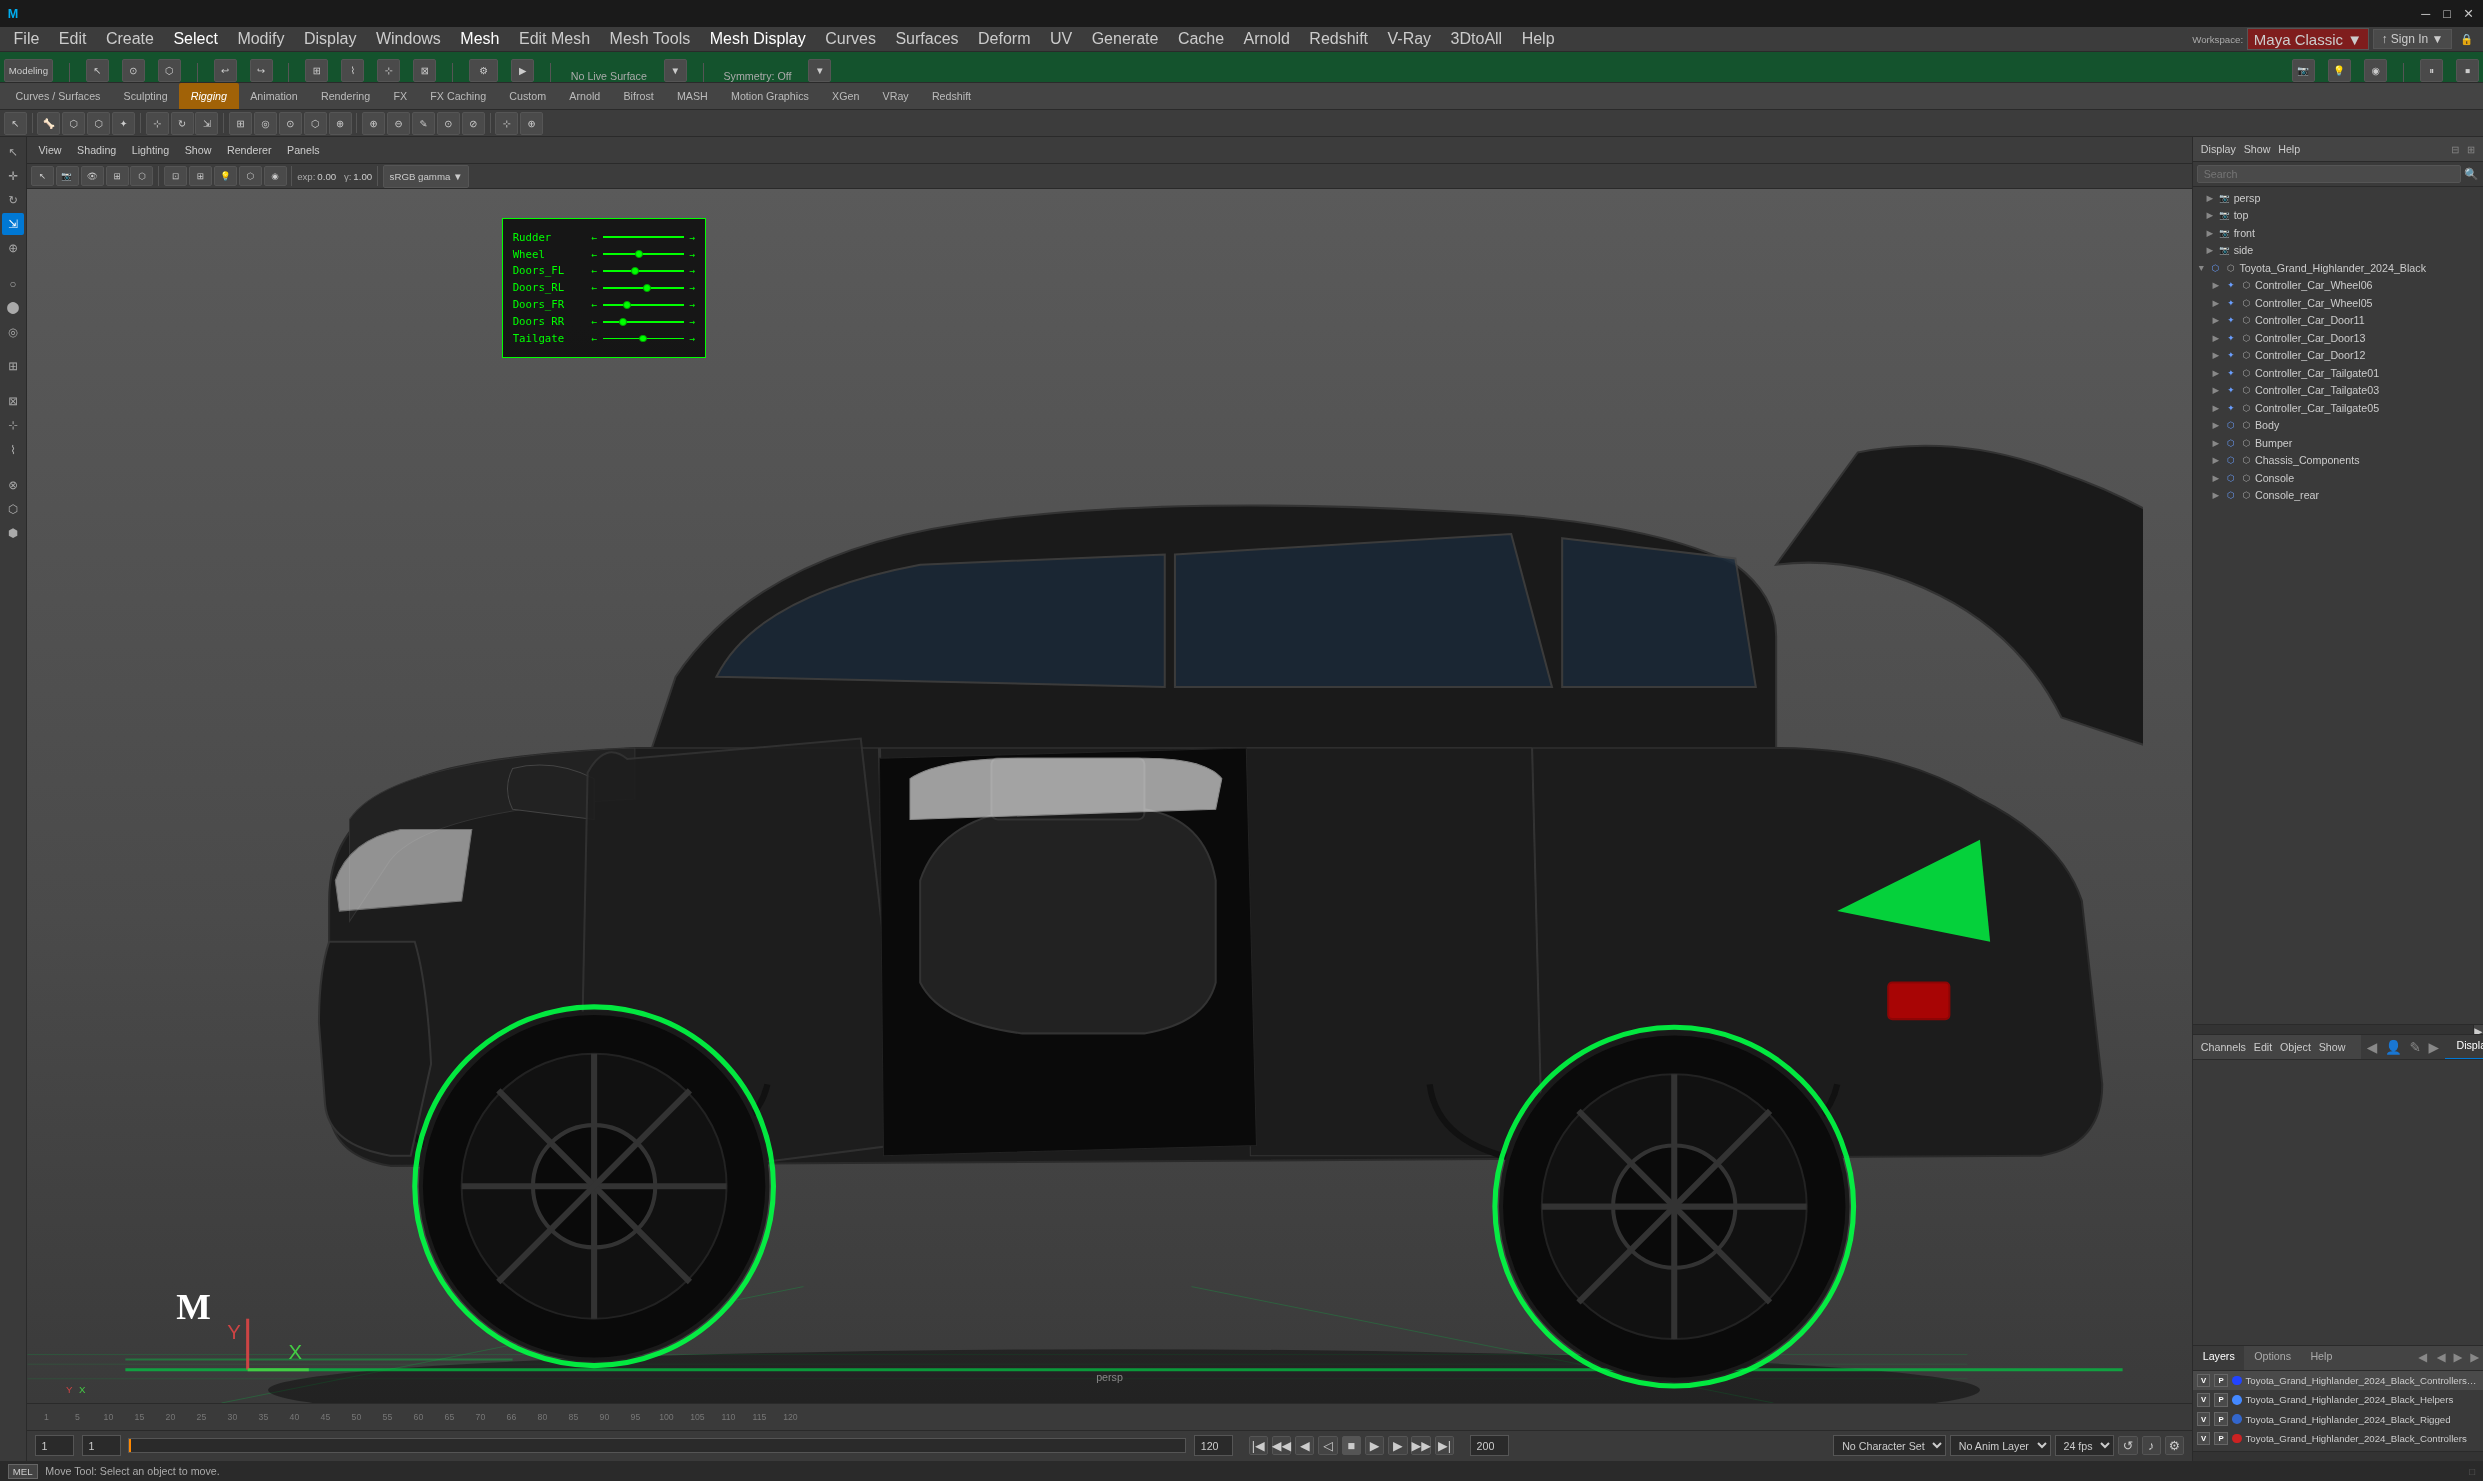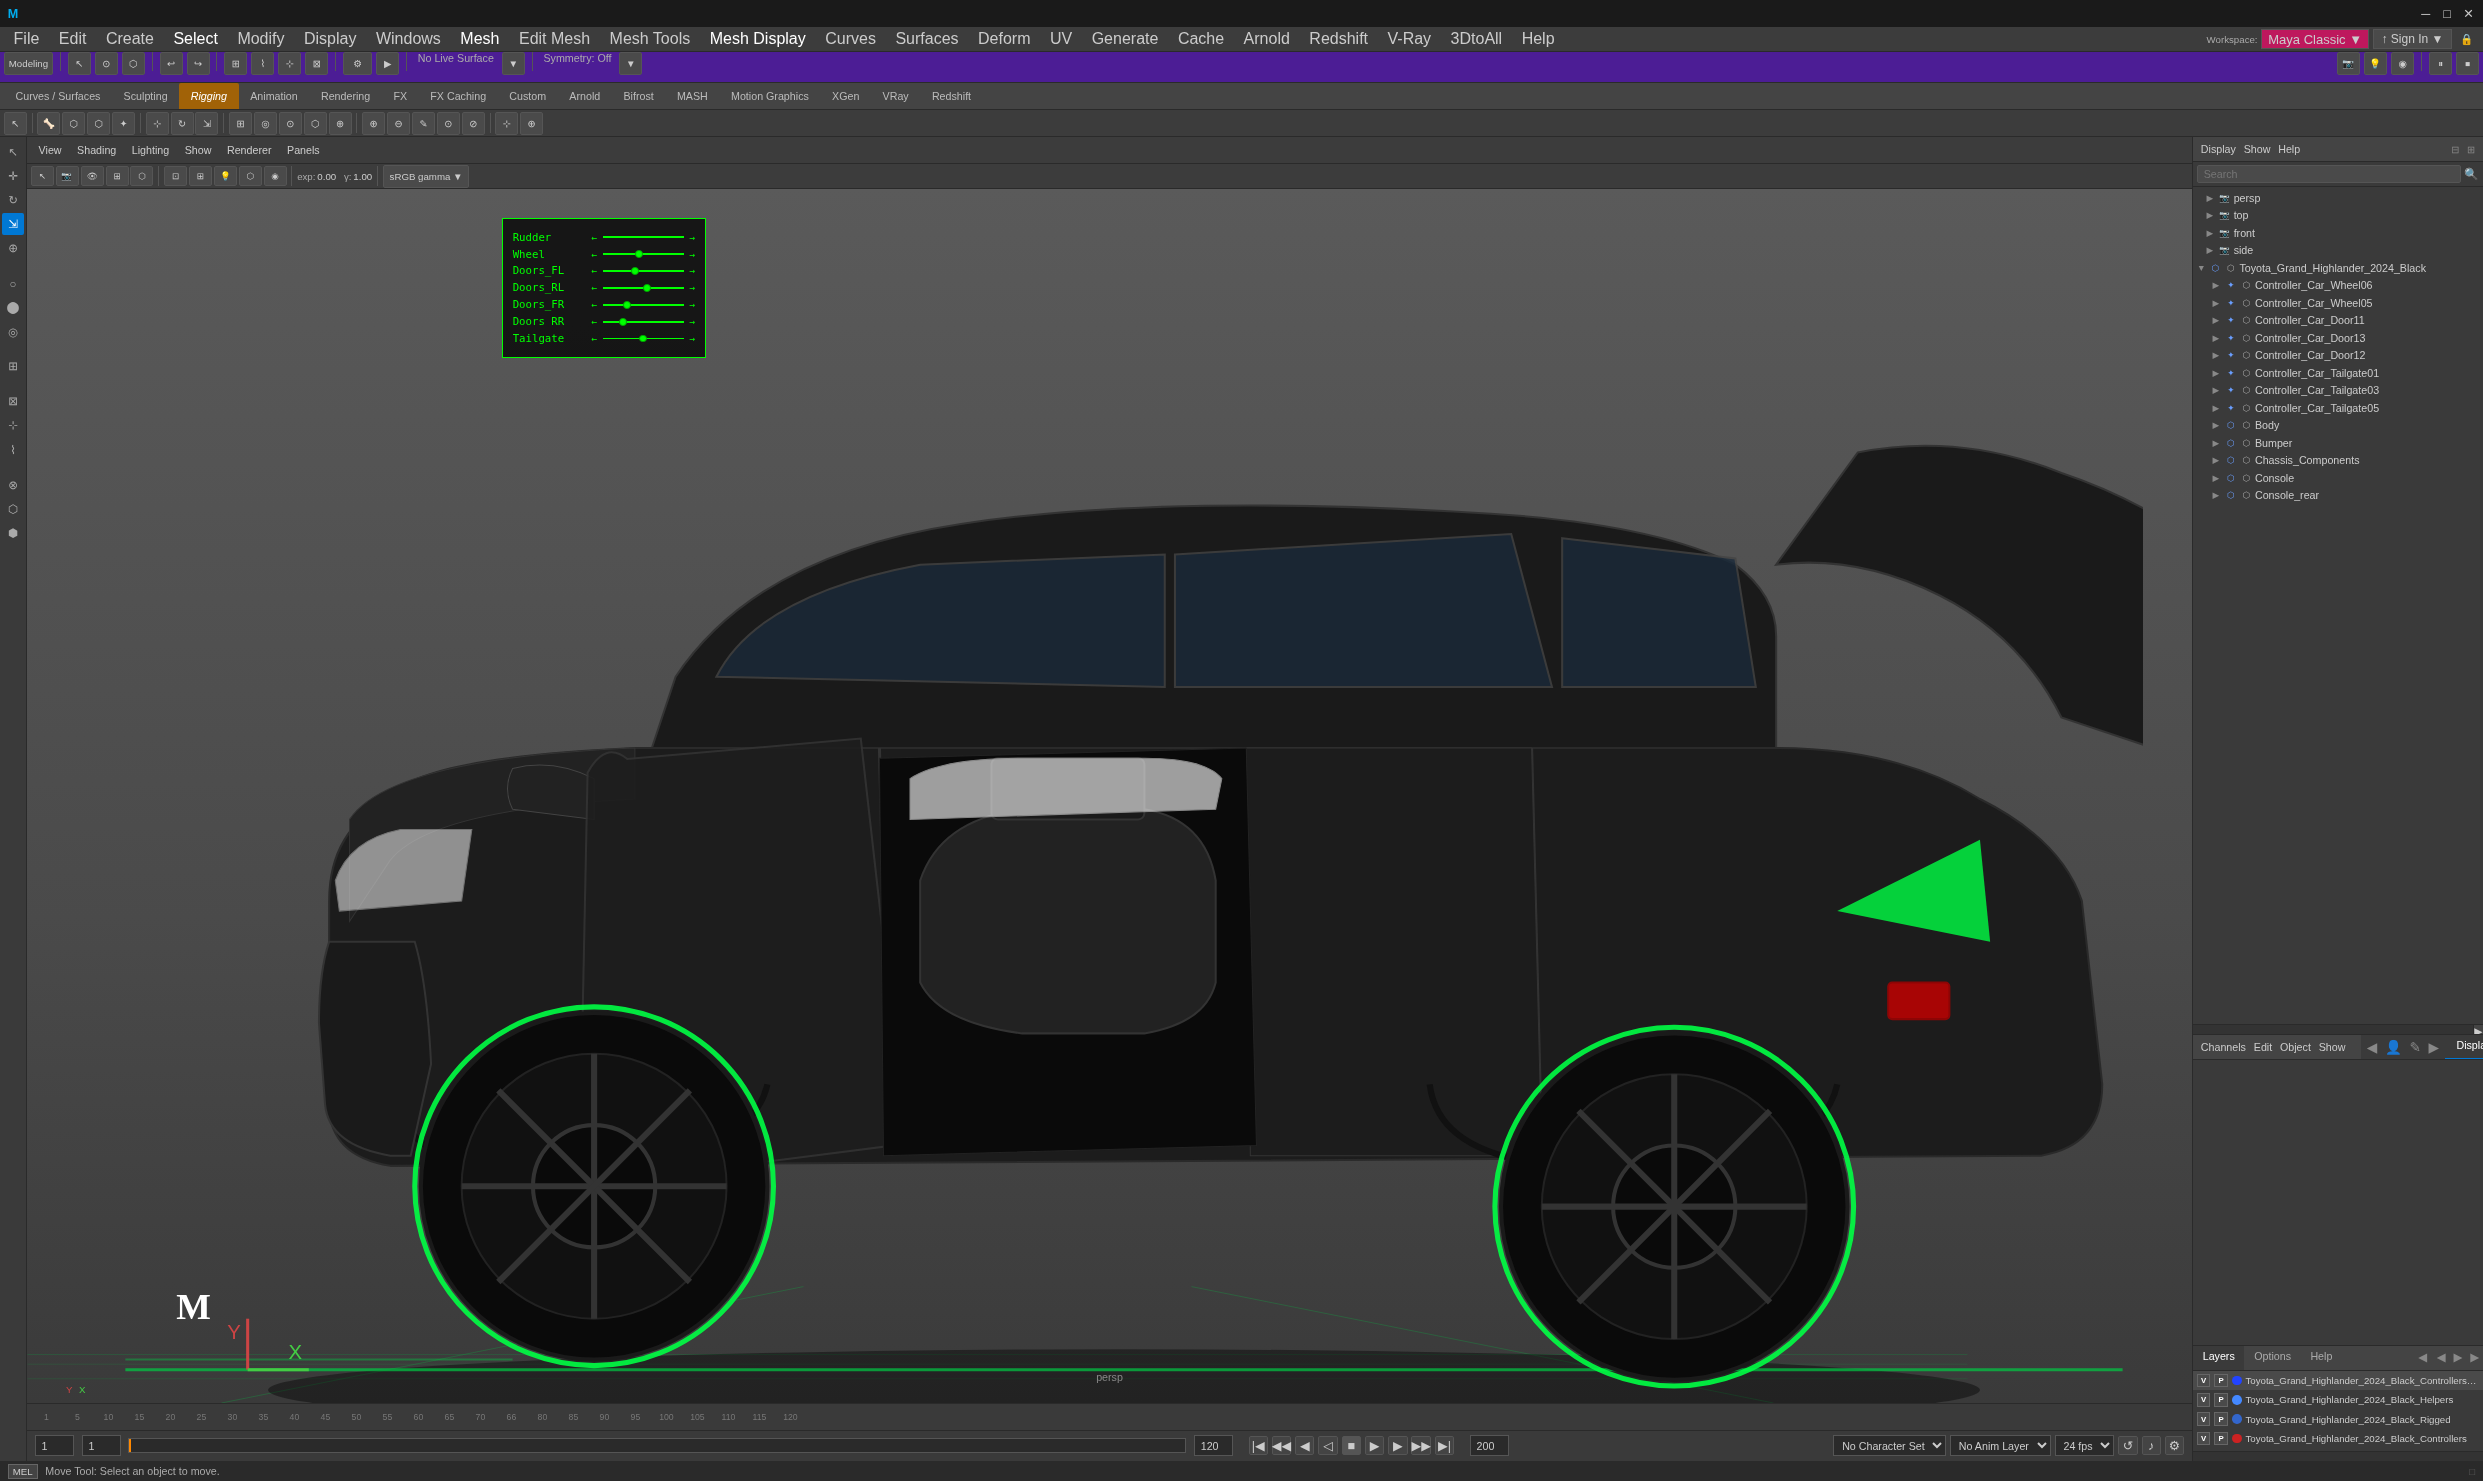--- a/index.html
+++ b/index.html
@@ -43,25 +43,25 @@
       padding: 1.9px 7.8px;
       cursor: pointer;
       color: #cccccc;
       font-size: 16px;
       border-radius: 1.9px;
     }
 
     
     #toolbar-row {
       height: 31px;
-      background: #4c1d95;
-      display: flex;
-      align-items: flex-start;
+      background: #14532d;
+      display: flex;
+      align-items: flex-end;
       padding: 0 3.9px;
-      gap: 4px;
+      gap: 13px;
       border-bottom: 1px solid #2a2a2a;
     }
     .toolbar-btn {
       height: 23px;
       min-width: 23px;
       padding: 0 3.9px;
       background: #4a4a4a;
       border: 1px solid #555;
       color: #ccc;
       font-size: 9.7px;
@@ -508,21 +508,21 @@
     <span class="menu-item">UV</span>
     <span class="menu-item">Generate</span>
     <span class="menu-item">Cache</span>
     <span class="menu-item">Arnold</span>
     <span class="menu-item">Redshift</span>
     <span class="menu-item">V-Ray</span>
     <span class="menu-item">3DtoAll</span>
     <span class="menu-item">Help</span>
     <div style="flex:1;"></div>
     <span style="font-size:9.7px;color:#aaa;">Workspace:</span>
-    <span style="font-size:13px;color:#ccc;padding:1.9px 5.8px;background:#be185d;border:1px solid #555;cursor:pointer;text-align:right;">Maya Classic ▼</span>
+    <span style="font-size:15px;color:#ccc;padding:1.9px 5.8px;background:#7f1d1d;border:1px solid #555;cursor:pointer;text-align:right;">Maya Classic ▼</span>
     <span style="font-size:12px;color:#ccc;padding:1.9px 7.8px;background:#4a4a4a;border:1px solid #555;cursor:pointer;">↑ Sign In ▼</span>
     <span style="font-size:10.7px;color:#888;padding:1.9px 3.9px;">🔒</span>
   </div>
 
   <div id="toolbar-row">
     <button class="toolbar-btn">Modeling</button>
     <div class="toolbar-separator"></div>
 
     <button class="toolbar-btn">↖</button>
     <button class="toolbar-btn">⊙</button>

